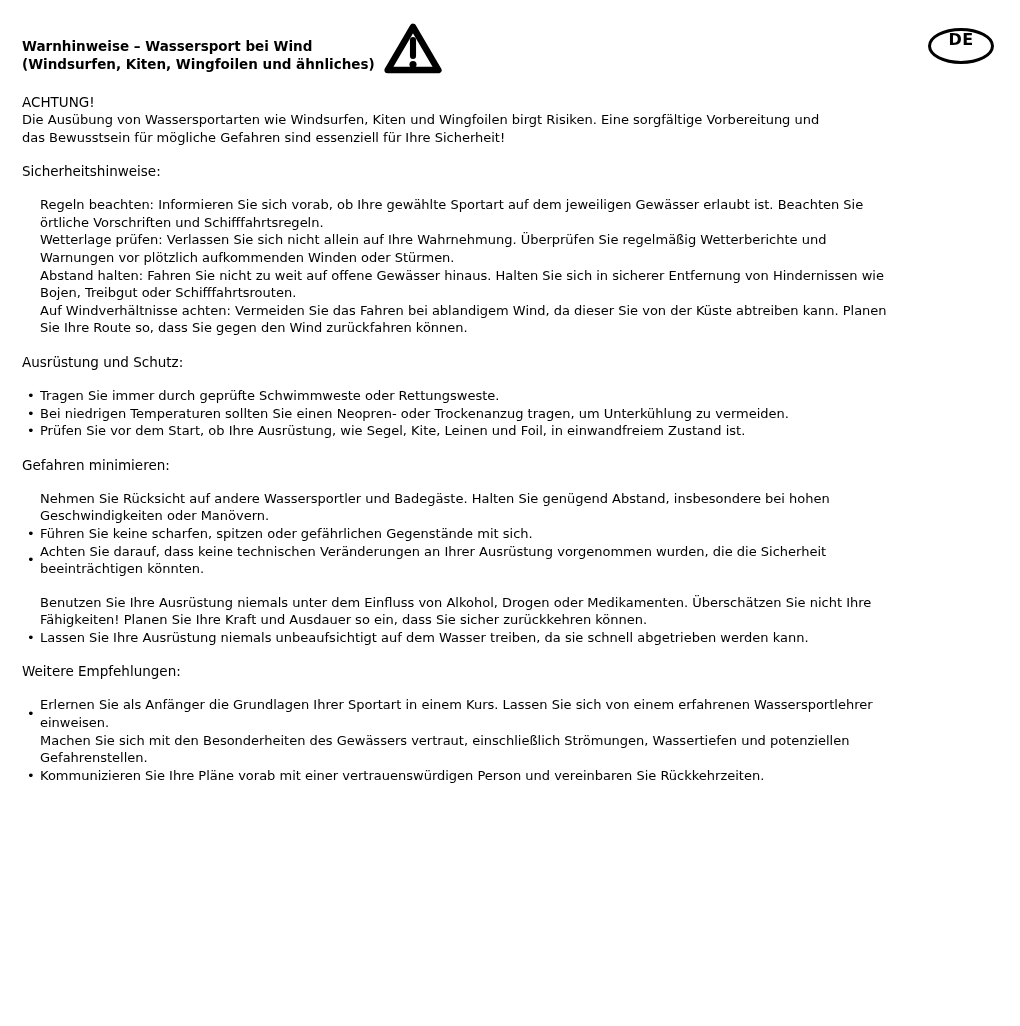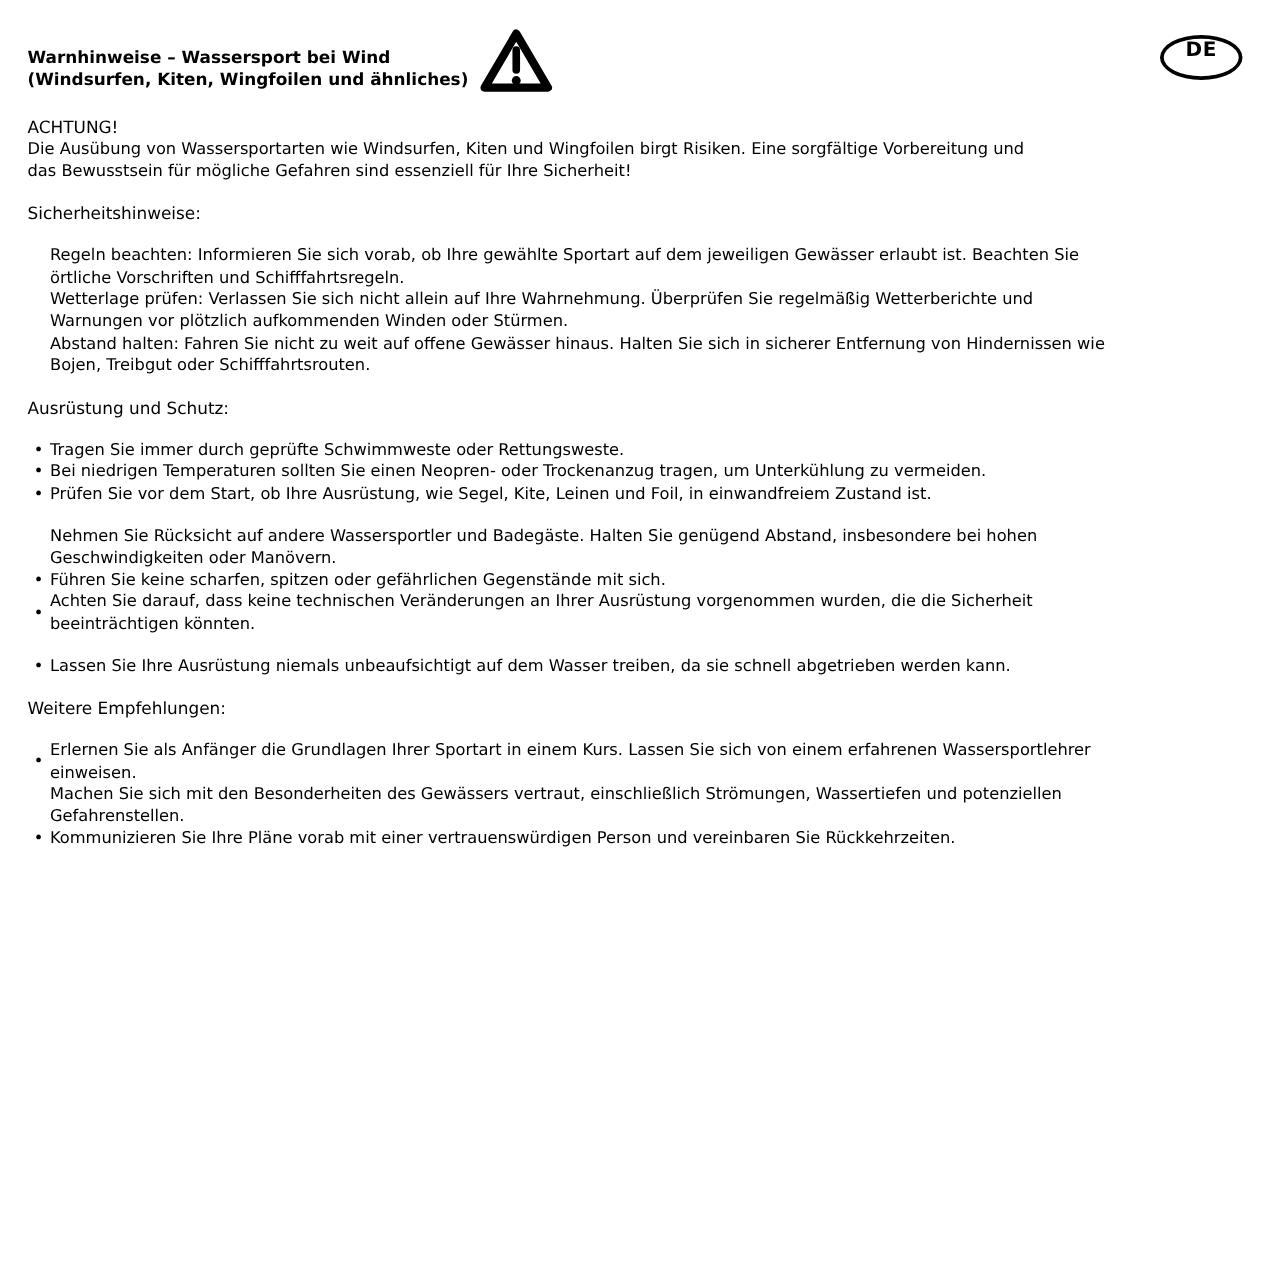--- a/index.html
+++ b/index.html
@@ -120,20 +120,25 @@
       <div class="item">
         <span class="marker"></span>
         <span class="text">Wetterlage prüfen: Verlassen Sie sich nicht allein auf Ihre Wahrnehmung. Überprüfen Sie regelmäßig Wetterberichte und
 Warnungen vor plötzlich aufkommenden Winden oder Stürmen.</span>
       </div>
       <div class="item">
         <span class="marker"></span>
         <span class="text">Abstand halten: Fahren Sie nicht zu weit auf offene Gewässer hinaus. Halten Sie sich in sicherer Entfernung von Hindernissen wie
 Bojen, Treibgut oder Schifffahrtsrouten.</span>
       </div>
+      <div class="item">
+        <span class="marker"></span>
+        <span class="text">Auf Windverhältnisse achten: Vermeiden Sie das Fahren bei ablandigem Wind, da dieser Sie von der Küste abtreiben kann. Planen
+Sie Ihre Route so, dass Sie gegen den Wind zurückfahren können.</span>
+      </div>
     </div>
   </section>
 
   <section>
     <h2>Ausrüstung und Schutz:</h2>
     <div class="list">
       <div class="item">
         <span class="marker">•</span>
         <span class="text">Tragen Sie immer durch geprüfte Schwimmweste oder Rettungsweste.</span>
       </div>
@@ -142,20 +147,21 @@
         <span class="text">Bei niedrigen Temperaturen sollten Sie einen Neopren- oder Trockenanzug tragen, um Unterkühlung zu vermeiden.</span>
       </div>
       <div class="item">
         <span class="marker">•</span>
         <span class="text">Prüfen Sie vor dem Start, ob Ihre Ausrüstung, wie Segel, Kite, Leinen und Foil, in einwandfreiem Zustand ist.</span>
       </div>
     </div>
   </section>
 
   <section>
+    <h2>Gefahren minimieren:</h2>
     <div class="list">
       <div class="item">
         <span class="marker"></span>
         <span class="text">Nehmen Sie Rücksicht auf andere Wassersportler und Badegäste. Halten Sie genügend Abstand, insbesondere bei hohen
 Geschwindigkeiten oder Manövern.</span>
       </div>
       <div class="item">
         <span class="marker">•</span>
         <span class="text">Führen Sie keine scharfen, spitzen oder gefährlichen Gegenstände mit sich.</span>
       </div>
@@ -163,20 +169,25 @@
         <span class="marker">•</span>
         <span class="text">Achten Sie darauf, dass keine technischen Veränderungen an Ihrer Ausrüstung vorgenommen wurden, die die Sicherheit
 beeinträchtigen könnten.</span>
       </div>
     </div>
   </section>
 
   <section>
     <div class="list">
       <div class="item">
+        <span class="marker"></span>
+        <span class="text">Benutzen Sie Ihre Ausrüstung niemals unter dem Einfluss von Alkohol, Drogen oder Medikamenten. Überschätzen Sie nicht Ihre
+Fähigkeiten! Planen Sie Ihre Kraft und Ausdauer so ein, dass Sie sicher zurückkehren können.</span>
+      </div>
+      <div class="item">
         <span class="marker">•</span>
         <span class="text">Lassen Sie Ihre Ausrüstung niemals unbeaufsichtigt auf dem Wasser treiben, da sie schnell abgetrieben werden kann.</span>
       </div>
     </div>
   </section>
 
   <section>
     <h2>Weitere Empfehlungen:</h2>
     <div class="list">
       <div class="item">

